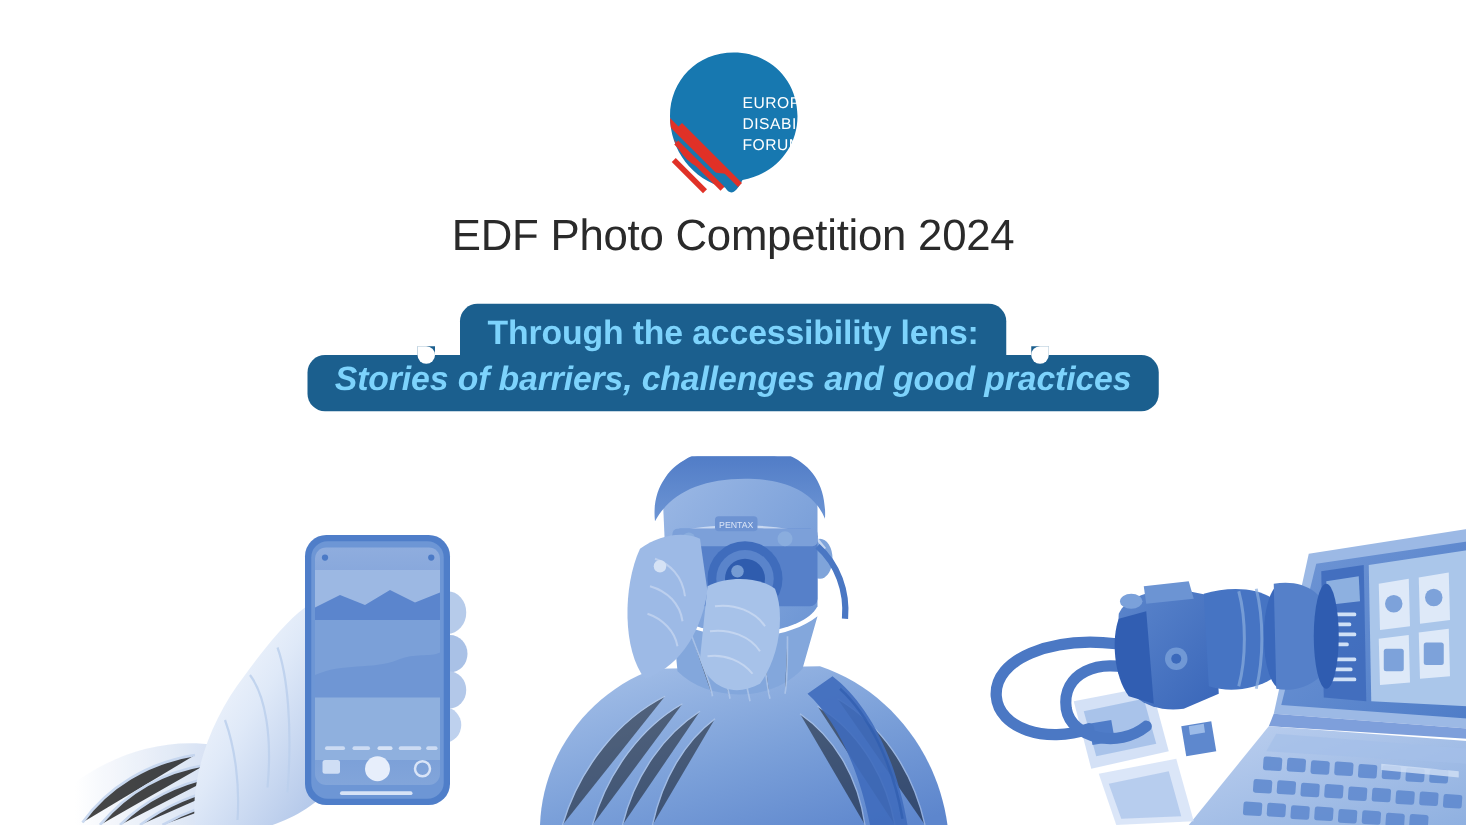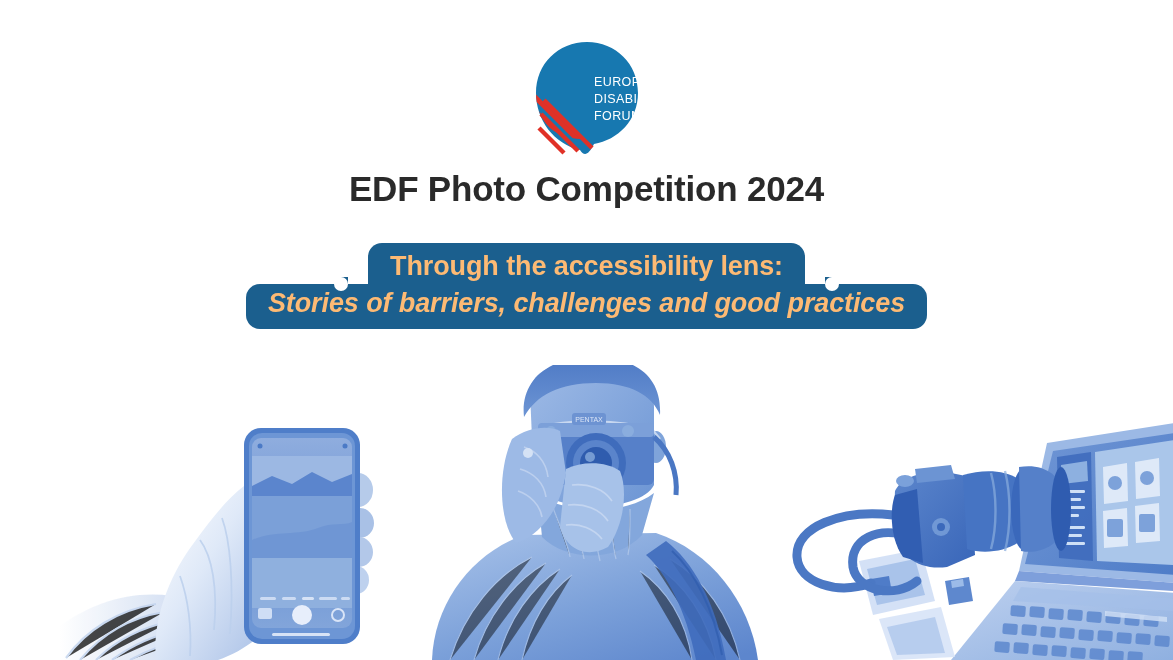--- a/index.html
+++ b/index.html
@@ -35,38 +35,38 @@
   }
   .logo svg { display: block; width: 118px; height: 118px; }
 
   
   .main-title {
     position: absolute;
     left: 0; right: 0;
     top: 167px;
     text-align: center;
     font-size: 35px;
-    font-weight: bold;
+    font-weight: normal;
     color: #2a2a2a;
     letter-spacing: -0.2px;
     line-height: 1.25;
   }
 
   
   .banner {
     position: absolute;
     left: 0; right: 0;
     top: 243px;
     text-align: center;
     line-height: 0;
   }
   .banner-line {
     display: inline-block;
     background: #1b5f8e;
-    color: #fdba74;
+    color: #7dd3fc;
     font-size: 27px;
     font-weight: bold;
     letter-spacing: -0.1px;
     padding: 9px 22px 10px 22px;
     border-radius: 14px;
     white-space: nowrap;
     line-height: 1.05;
   }
   .banner-row { line-height: 0; }
   .banner-row-1 .banner-line {

